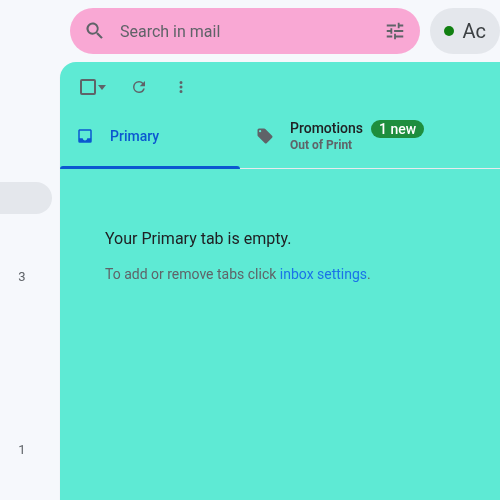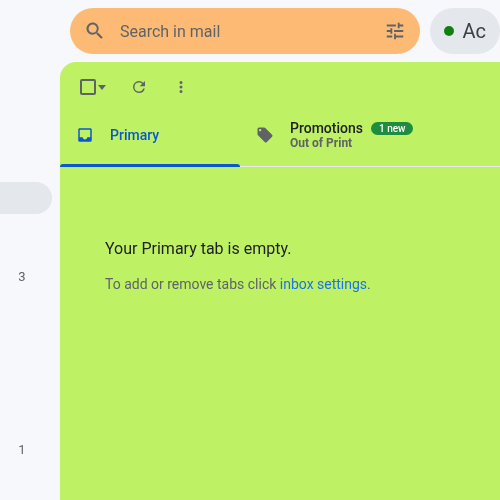--- a/index.html
+++ b/index.html
@@ -12,21 +12,21 @@
       font-size: 14px;
       color: #202124;
     }
     .top-row {
       display: flex;
       gap: 10px;
       padding: 8px 0 8px 70px;
       align-items: center;
     }
     .search-bar {
-      background: #fdba74;
+      background: #f9a8d4;
       border-radius: 24px;
       height: 46px;
       flex: 1;
       max-width: 372px;
       display: flex;
       align-items: center;
       padding: 0 14px;
     }
     .search-bar .search-icon { color: #5f6368; margin-right: 14px; }
     .search-bar .search-text {
@@ -72,21 +72,21 @@
       font-size: 13px;
       text-align: center;
       padding-right: 16px;
       margin-top: 55px;
     }
     .sidebar-count2 {
       margin-top: 158px;
     }
 
     .content {
-      background: #bef264;
+      background: #5eead4;
       border-radius: 16px 0 0 0;
       flex: 1;
       overflow: hidden;
       box-shadow: 0 1px 2px rgba(0,0,0,0.05);
     }
     .toolbar {
       display: flex;
       align-items: center;
       gap: 24px;
       padding: 16px 16px 8px 20px;
@@ -134,40 +134,39 @@
       background: #0b57d0;
       border-radius: 3px 3px 0 0;
     }
     .tab-label {
       font-weight: 500;
       font-size: 14px;
     }
     .tab.active .tab-label, .tab.active .tab-icon { color: #0b57d0; }
     .tab:not(.active) .tab-icon { color: #5f6368; }
     .tab-text-stack { display: flex; flex-direction: column; }
-    .tab-title-row { display: flex; align-items: center; gap: 8px; }
+    .tab-title-row { display: flex; align-items: flex-start; gap: 8px; }
     .tab-sub { color: #5f6368; font-size: 12px; font-weight: bold; }
     .badge-new {
       background: #1e8e3e;
       color: #fff;
-      font-size: 10px;
+      font-size: 14px;
       font-weight: 500;
       padding: 1px 8px;
       border-radius: 10px;
     }
 
     .empty-state {
       padding: 60px 0 0 45px;
       color: #202124;
     }
     .empty-title {
       font-size: 16px;
       color: #202124;
       margin-bottom: 18px;
-      margin-top: 12px;
     }
     .empty-sub {
       font-size: 14px;
       color: #5f6368;
       margin-bottom: 18px;
       white-space: nowrap;
     }
     .empty-action {
       font-size: 14px;
       color: #5f6368;

